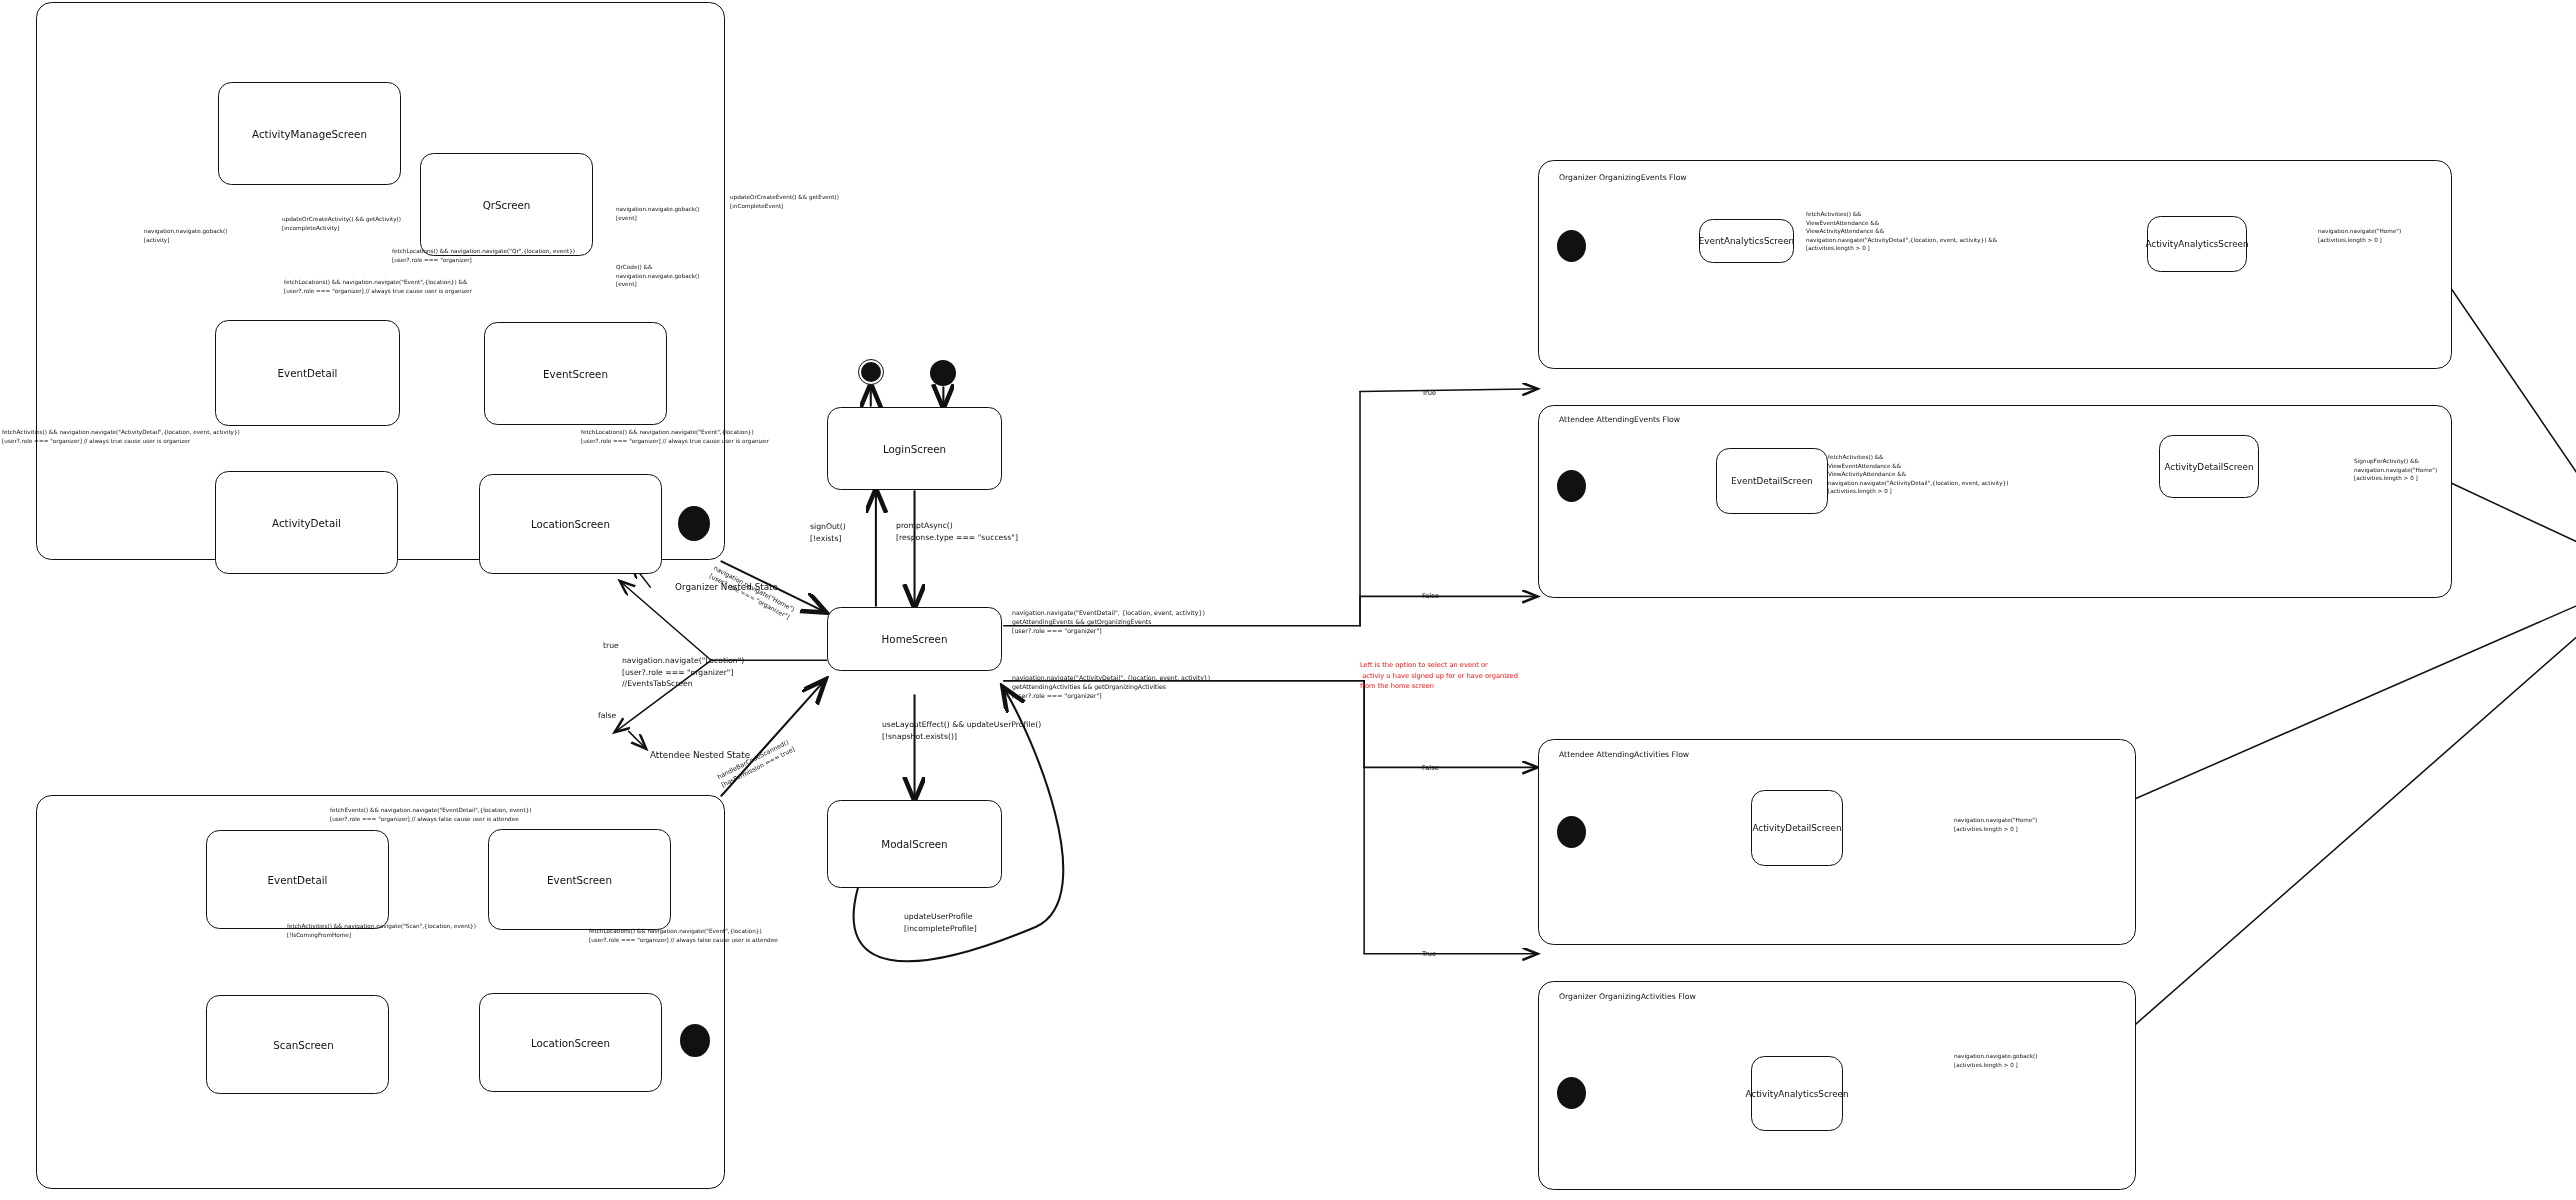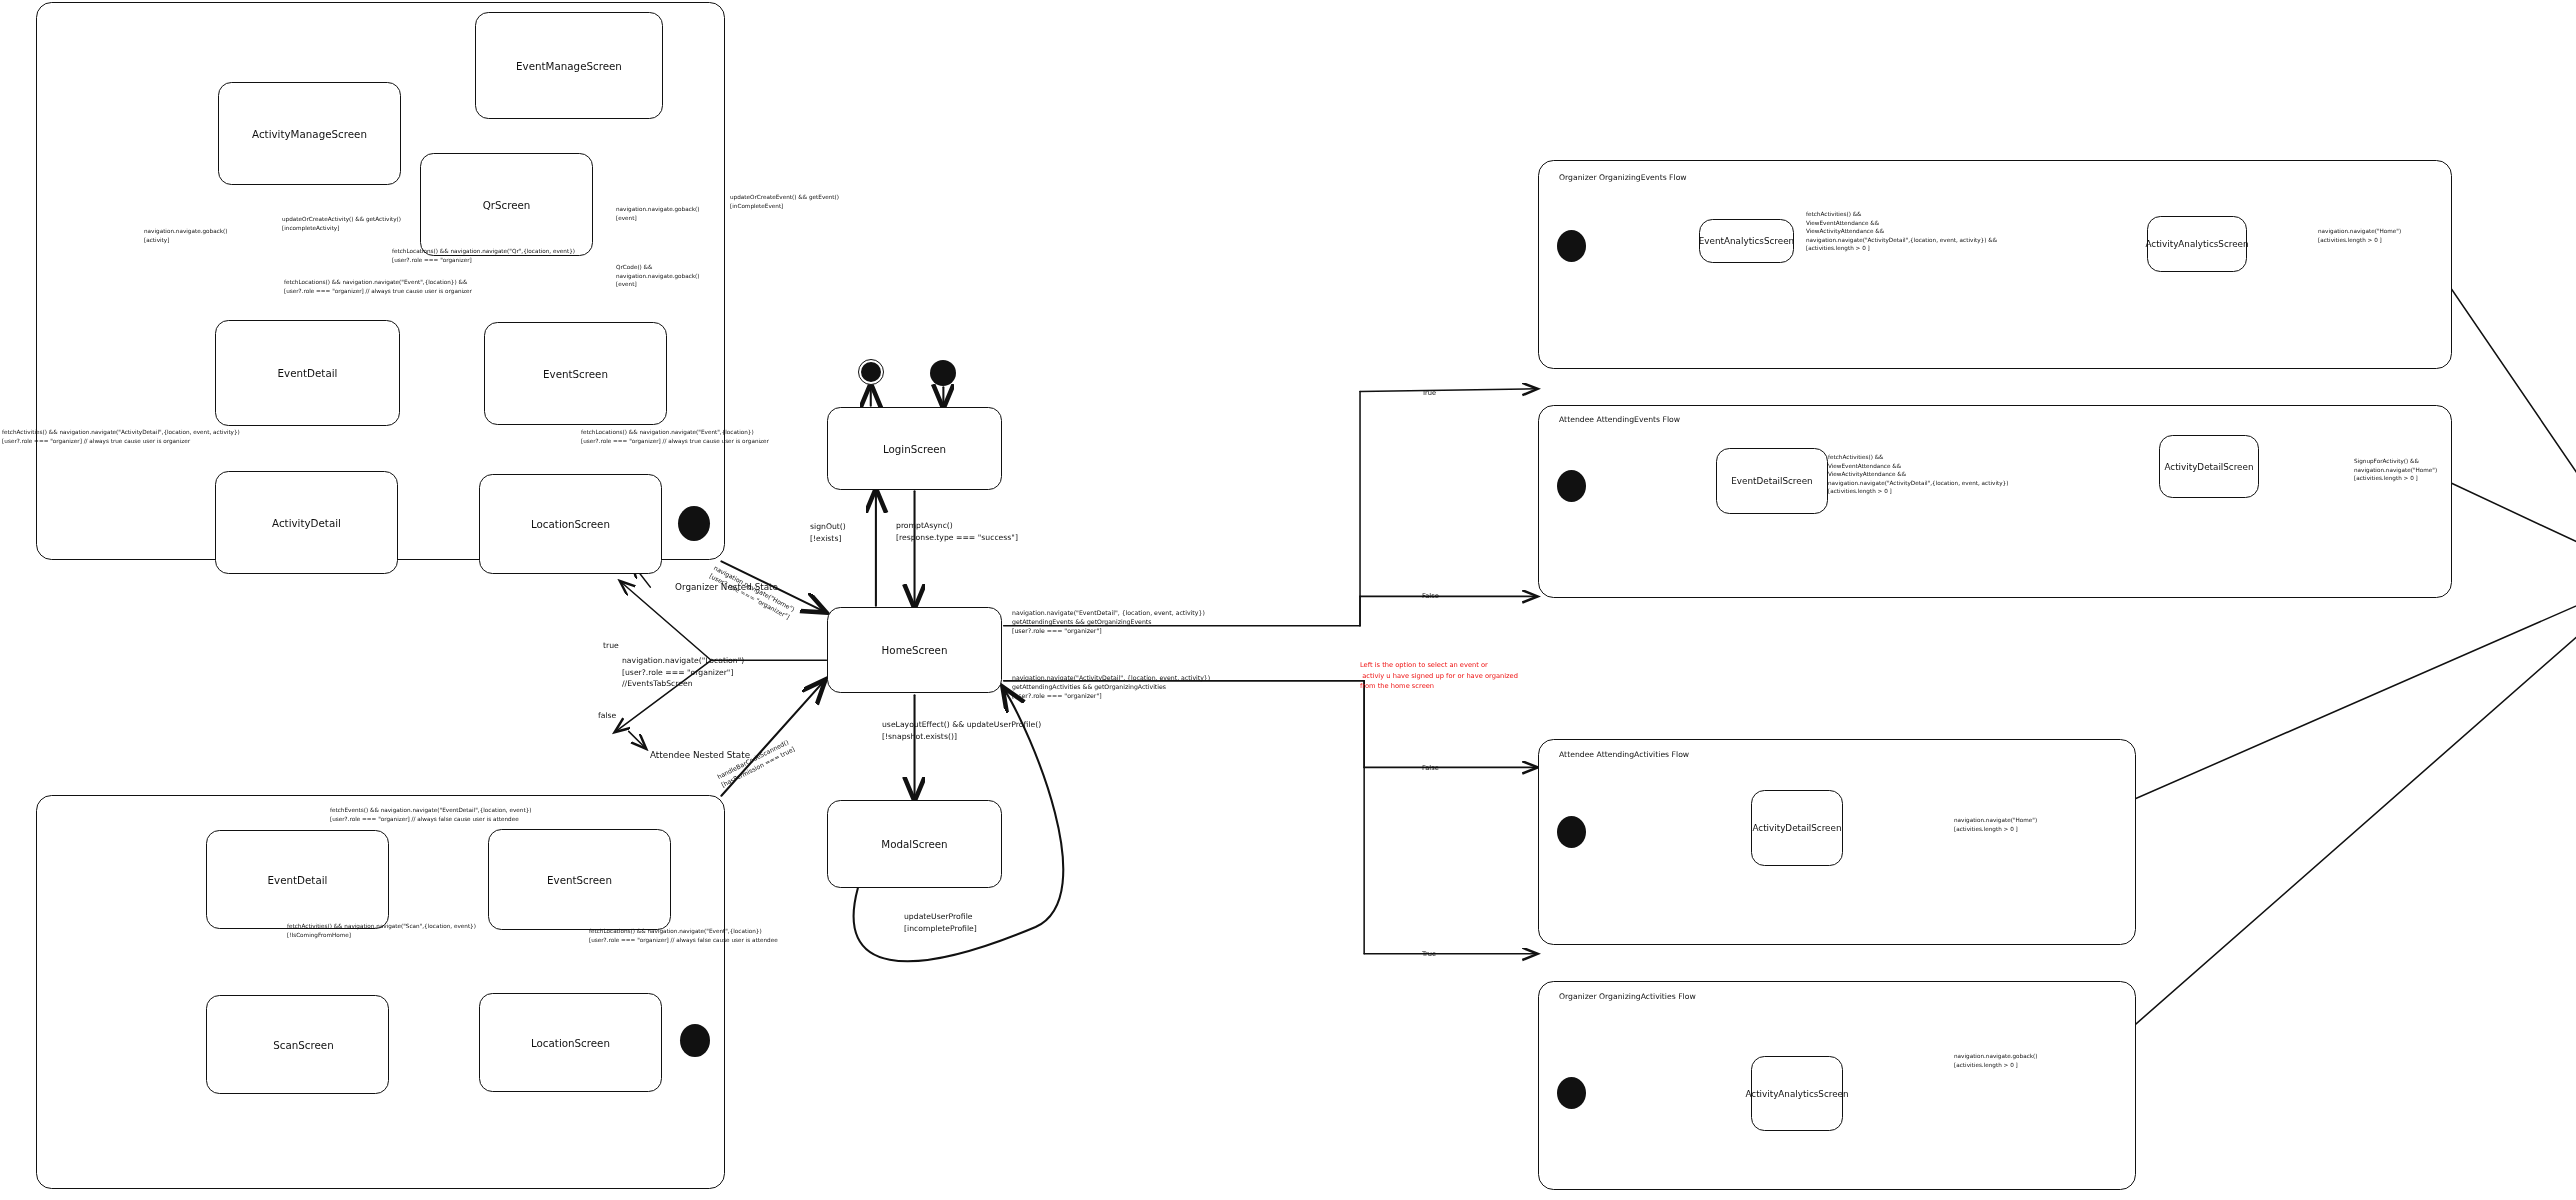--- a/index.html
+++ b/index.html
@@ -155,23 +155,20 @@
         <path d="M2648,1322 L2648,1852"></path>
         <path d="M4712,492  L5135,1112"></path>
         <path d="M4716,918  L5135,1114"></path>
         <path d="M3992,1618 L5135,1118"></path>
         <path d="M3992,2124 L5135,1120"></path>
       </g>
     </svg>
 
   <div class="region" style="left:36px;top:2.1px;width:689px;height:558px;"></div>
 
-  <div class="state" style="left:475px;top:12.4px;width:188px;height:107px;">
-    <span>EventManageScreen</span>
-  </div>
 
   <div class="state" style="left:218px;top:82px;width:183px;height:103px;">
     <span>ActivityManageScreen</span>
   </div>
 
   <div class="state" style="left:420px;top:153px;width:173px;height:103px;">
     <span>QrScreen</span>
   </div>
 
   <div class="state" style="left:215px;top:320px;width:185px;height:106px;">
@@ -243,21 +240,21 @@
 
   <div class="lbl nested" style="left:650px;top:749px;">Attendee Nested State</div>
 
   <div class="final" style="left:858px;top:359px;width:26px;height:26px;"></div>
   <div class="initial" style="left:930px;top:360px;width:26px;height:26px;"></div>
 
   <div class="state" style="left:827px;top:407px;width:175px;height:83px;">
     <span>LoginScreen</span>
   </div>
 
-  <div class="state" style="left:827px;top:607px;width:175px;height:86px;">
+  <div class="state" style="left:827px;top:607px;width:175px;height:64px;">
     <span>HomeScreen</span>
   </div>
 
   <div class="state" style="left:827px;top:800px;width:175px;height:88px;">
     <span>ModalScreen</span>
   </div>
 
   <div class="lbl md" style="left:810px;top:521px;">signOut()
 [!exists]</div>
   <div class="lbl md" style="left:896px;top:520px;">promptAsync()

